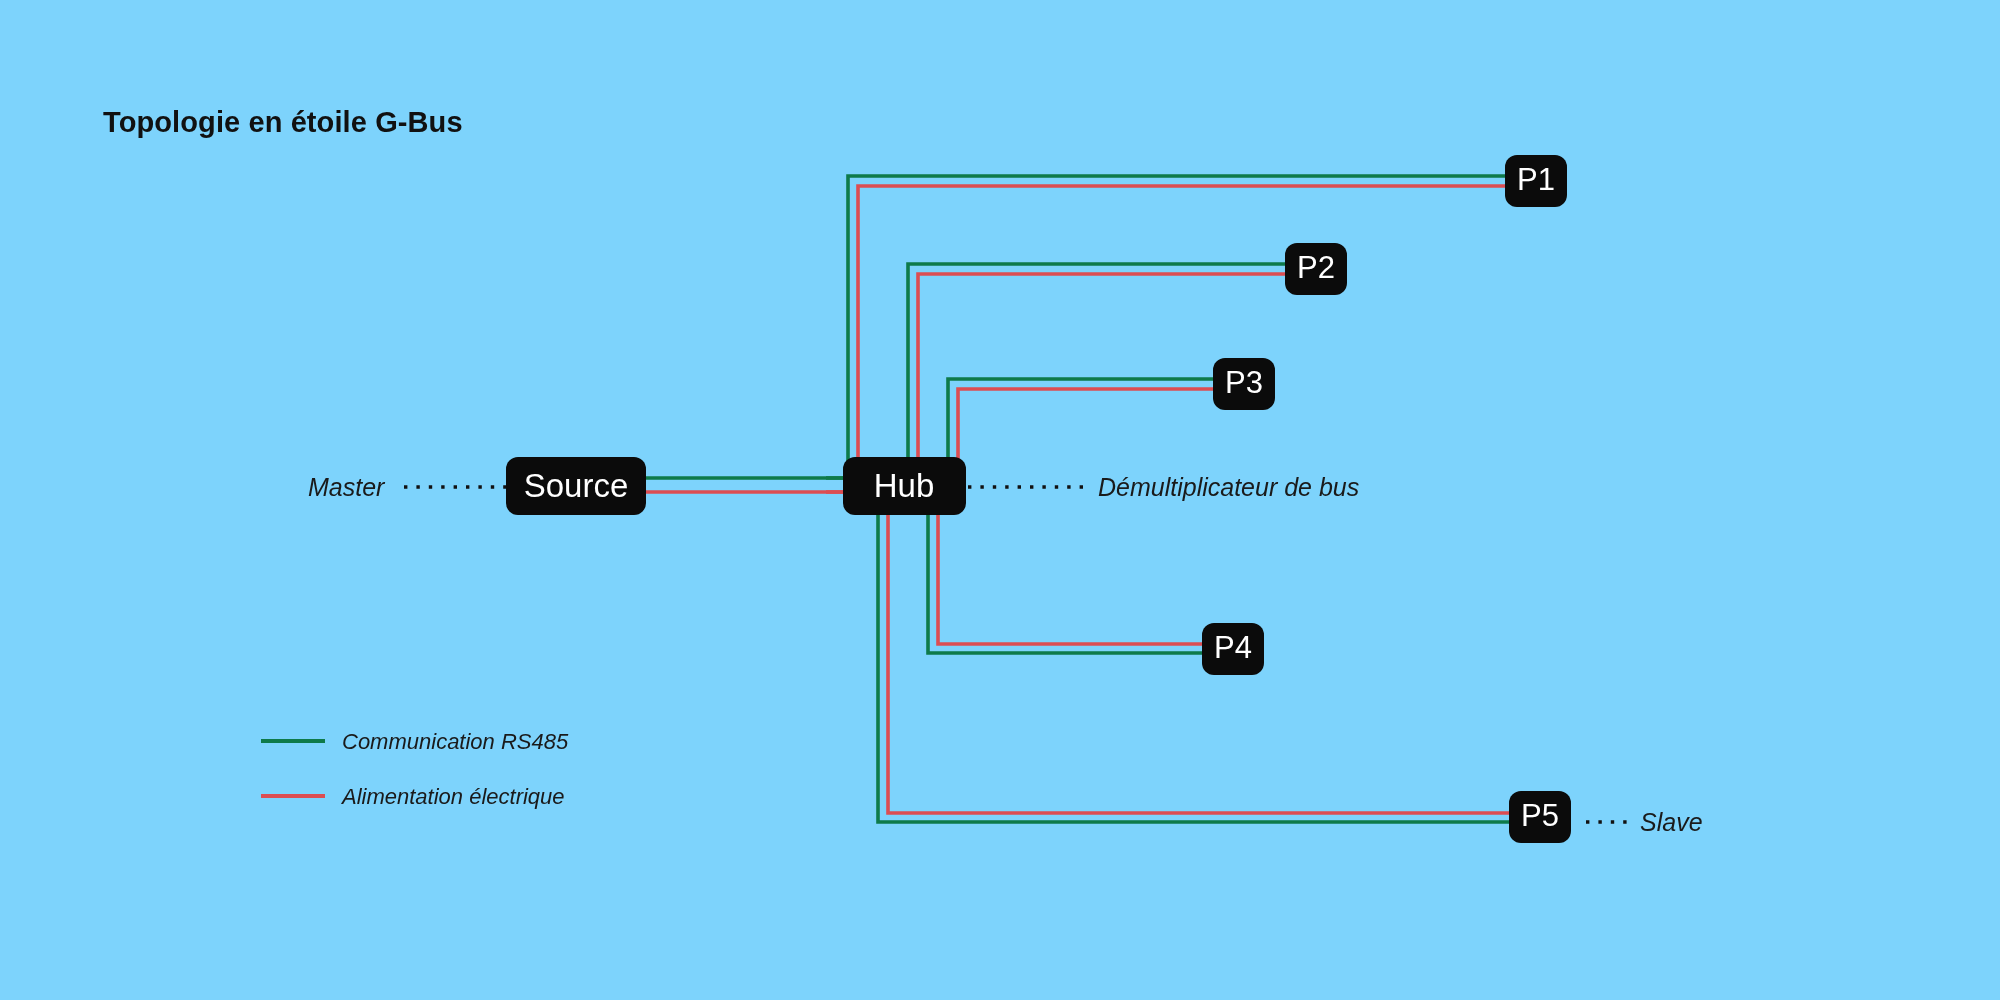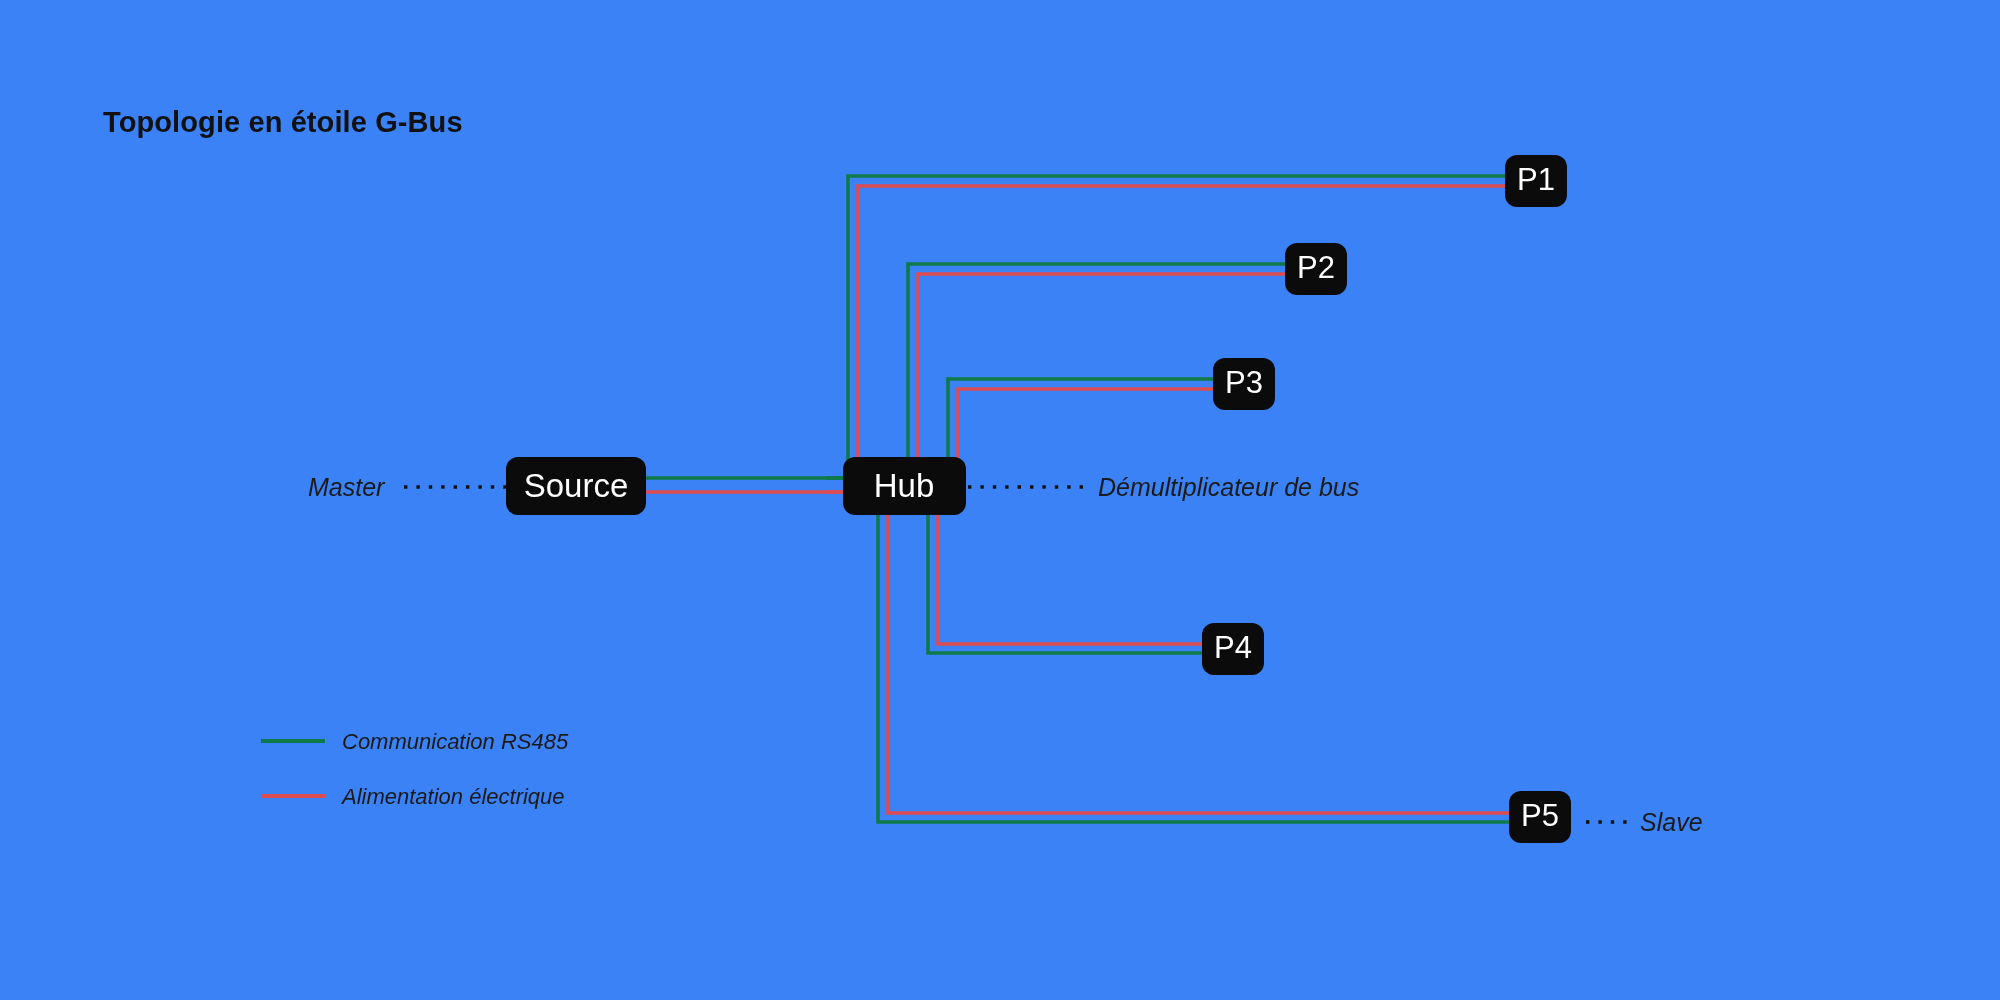--- a/index.html
+++ b/index.html
@@ -11,21 +11,21 @@
     width: 2000px;
     height: 1000px;
     font-family: "Liberation Sans", sans-serif;
     overflow: hidden;
     position: relative;
   }
   #stage {
     position: relative;
     width: 2000px;
     height: 1000px;
-    background: #3b82f6;
+    background: #7dd3fc;
   }
   svg.diagram {
     position: absolute;
     left: 0;
     top: 0;
     width: 2000px;
     height: 1000px;
     display: block;
   }
   .title-text {

